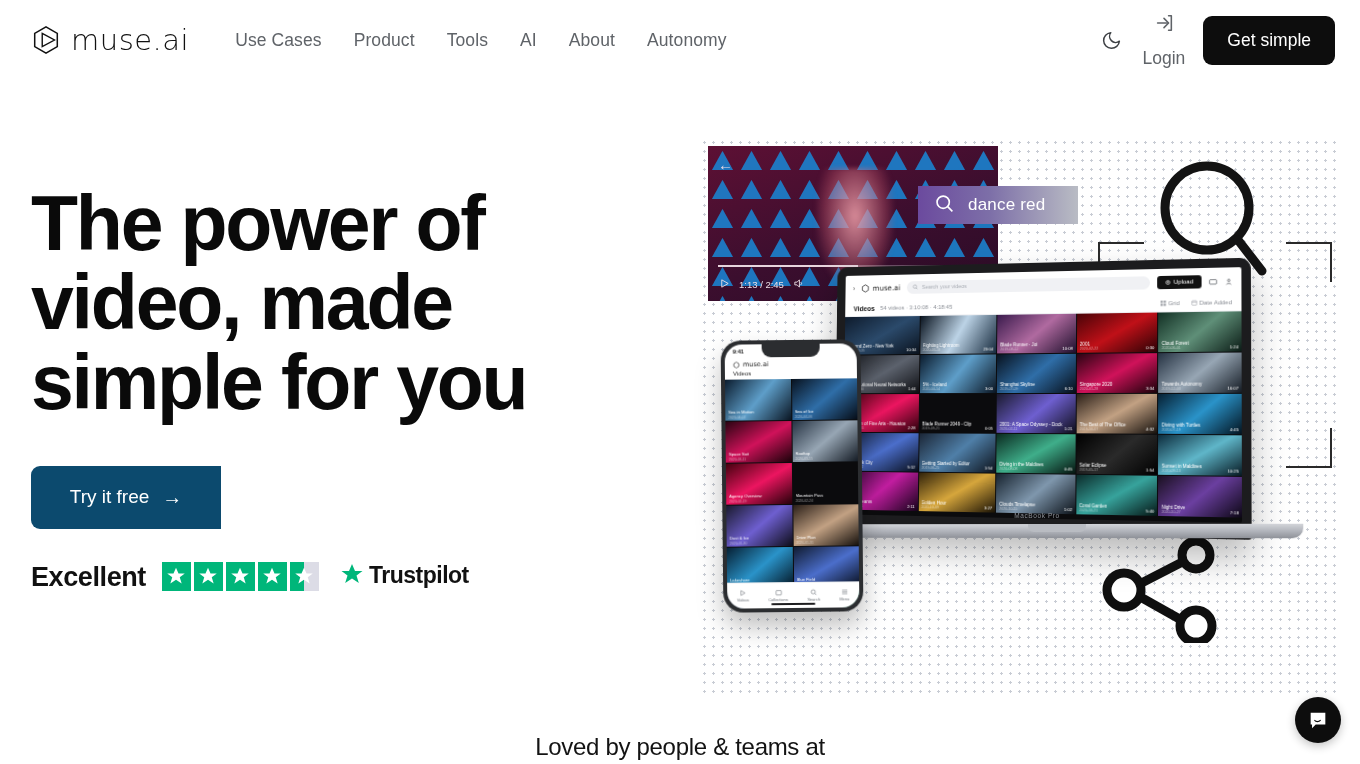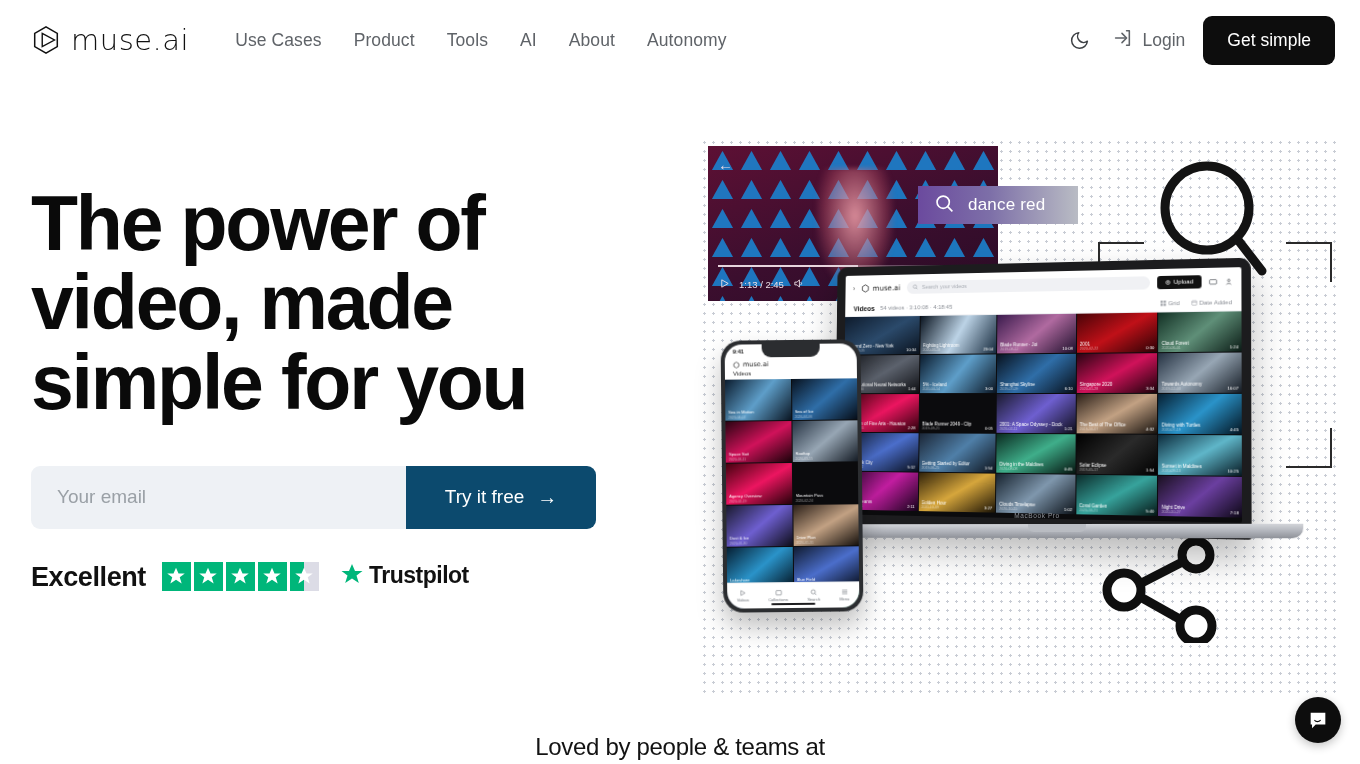--- a/index.html
+++ b/index.html
@@ -23,21 +23,21 @@
     font-size: 29px; letter-spacing: 0.5px; color: #111;
     font-family: "DejaVu Sans", sans-serif; font-weight: 300;
   }
   .nav { display: flex; align-items: center; gap: 32px; margin-left: 46px; }
   .nav-link {
     font-size: 17.5px; color: #5f6368; cursor: pointer;
     white-space: nowrap; letter-spacing: .1px;
   }
   .header-right { margin-left: auto; display: flex; align-items: center; gap: 18px; }
   .icon-btn { width: 26px; height: 26px; display: flex; align-items: center; justify-content: center; cursor: pointer; }
-  .login { display: flex; align-items: center; gap: 10px; cursor: pointer; }
+  .login { display: flex; align-items: center; gap: 10px; cursor: pointer; flex-direction: column; }
   .login-label { font-size: 17.5px; color: #5f6368; }
   .cta-dark {
     background: #0d0d0d; color: #fff;
     font-size: 17.5px; border: none; border-radius: 9px;
     padding: 14px 24px; cursor: pointer; white-space: nowrap;
   }
 
   
   .hero-left { position: absolute; left: 31px; top: 184px; width: 640px; }
   .headline {
@@ -278,21 +278,20 @@
       <span class="login-label">Login</span>
     </span>
     <button class="cta-dark">Get simple</button>
   </div>
 </div>
 
 <div class="hero-left">
   <h1 class="headline">The power of video, made simple for you</h1>
 
   <div class="signup">
-    <input class="email-input" type="text" placeholder="Your email" style="">
     <button class="try-btn">
       <span>Try it free</span>
       <span class="arrow-r">→</span>
     </button>
   </div>
 
   <div class="trust">
     <span class="trust-word">Excellent</span>
     <span class="stars">
       <span class="star-box">

